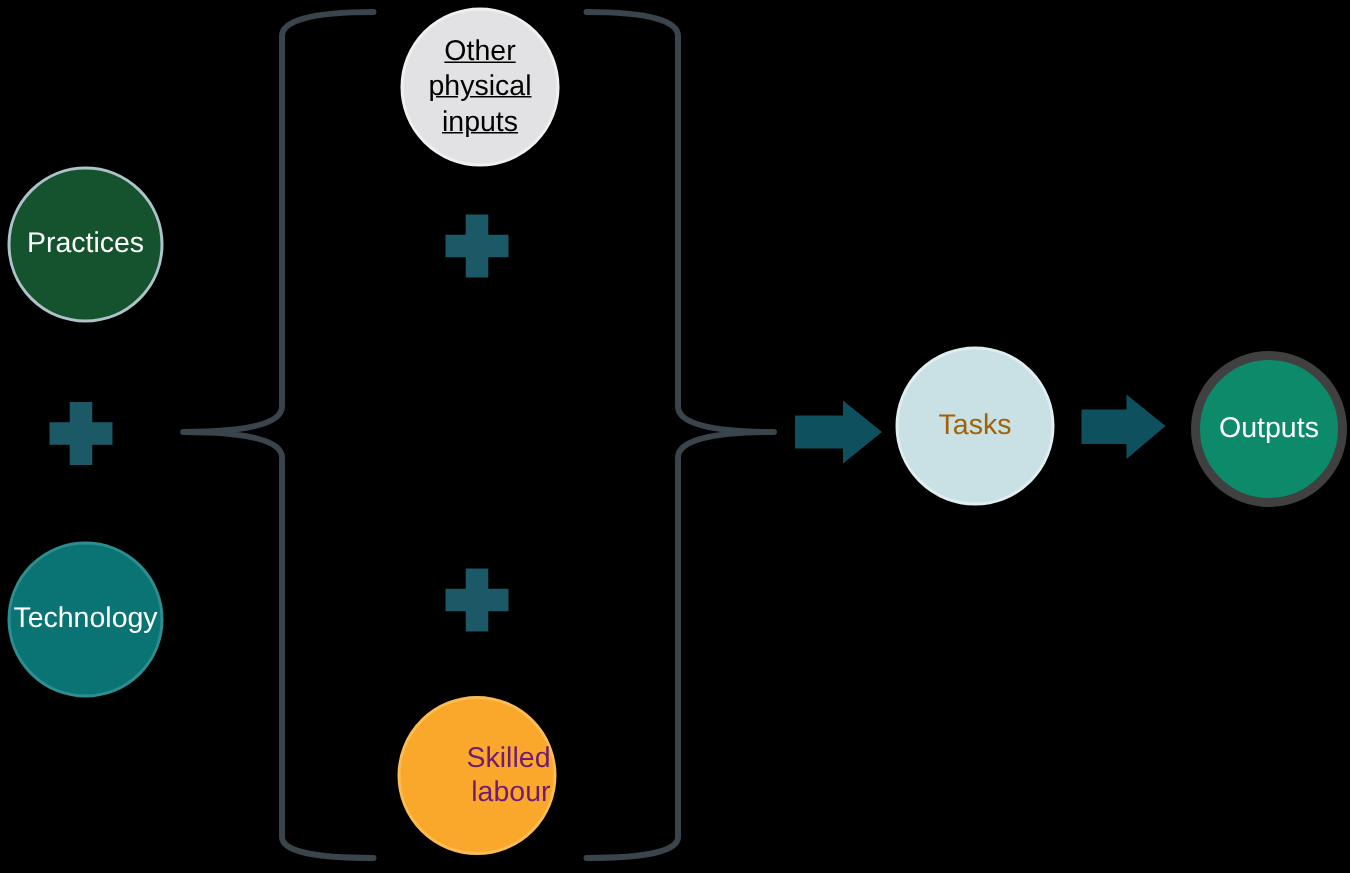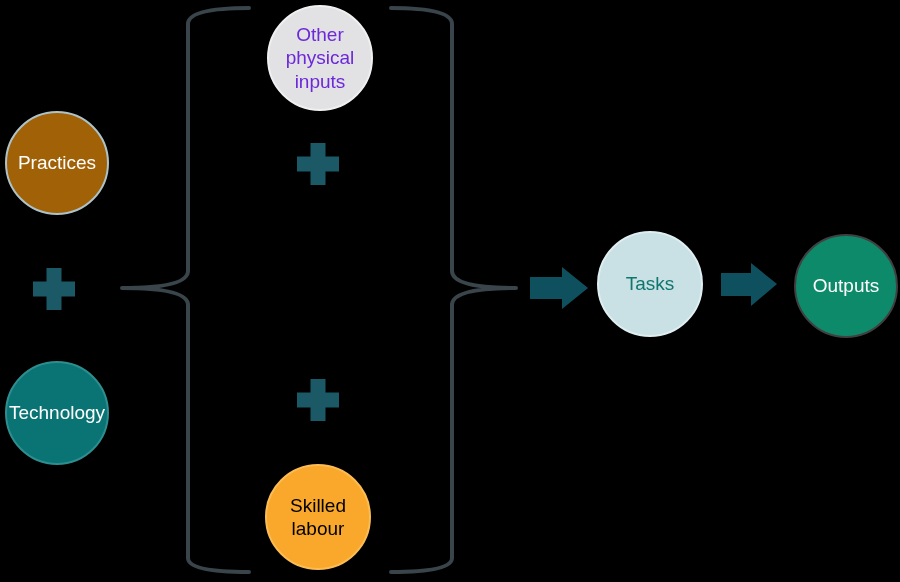--- a/index.html
+++ b/index.html
@@ -36,21 +36,21 @@
   .circle .lbl {
     padding: 0 2px;
   }
   
   .node-practices   { left: 5px;   top: 111px; width: 104px; height: 104px; border: 2px solid #aec3c9; }
   .node-technology  { left: 5px;   top: 361px; width: 104px; height: 104px; border: 2px solid #2e8e8f; }
   .node-other       { left: 267px; top: 5px;   width: 106px; height: 106px; border: 2px solid #f0f0f2; }
   .node-capital     { left: 265px; top: 234px; width: 106px; height: 106px; border: 2px solid #fdf2d8; }
   .node-skilled     { left: 265px; top: 464px; width: 106px; height: 106px; border: 2px solid #fbbd53; }
   .node-tasks       { left: 597px; top: 231px; width: 106px; height: 106px; border: 2px solid #dfeef0; }
-  .node-outputs     { left: 794px; top: 234px; width: 104px; height: 104px; border: 2px solid #404040; }
+  .node-outputs     { left: 794px; top: 234px; width: 104px; height: 104px; border: 6px solid #404040; }
 </style>
 </head>
 <body>
 
 <div class="canvas" style="background-color: rgb(0, 0, 0);">
 
   <svg class="overlay" viewBox="0 0 900 582">
 
     <path d="M 249 8 Q 188 8 188 24 L 188 271 Q 188 288 122 288 Q 188 288 188 305 L 188 558 Q 188 572 249 572" fill="none" stroke-width="4" stroke-linecap="round" stroke-linejoin="round" stroke="#39444B"></path>
 
@@ -60,38 +60,38 @@
 
     <path transform="translate(318,164)" d="M -21 -7.5 L -7.5 -7.5 L -7.5 -21 L 7.5 -21 L 7.5 -7.5 L 21 -7.5 L 21 7.5 L 7.5 7.5 L 7.5 21 L -7.5 21 L -7.5 7.5 L -21 7.5 Z" fill="#1B5967"></path>
 
     <path transform="translate(318,400)" d="M -21 -7.5 L -7.5 -7.5 L -7.5 -21 L 7.5 -21 L 7.5 -7.5 L 21 -7.5 L 21 7.5 L 7.5 7.5 L 7.5 21 L -7.5 21 L -7.5 7.5 L -21 7.5 Z" fill="#1B5967"></path>
 
     <polygon points="530,277 562,277 562,267 588,288 562,309 562,299 530,299" fill="#0F505F"></polygon>
 
     <polygon points="721,273 751,273 751,263 777,284 751,306 751,296 721,296" fill="#0F505F"></polygon>
   </svg>
 
-  <div class="circle node-practices" style="background-color: #a16207; color: rgb(255, 255, 255);">
+  <div class="circle node-practices" style="background-color: #14532d; color: rgb(255, 255, 255);">
     <span class="lbl">Practices</span>
   </div>
 
   <div class="circle node-technology" style="background-color: rgb(10, 116, 117); color: rgb(255, 255, 255);">
     <span class="lbl">Technology</span>
   </div>
 
-  <div class="circle node-other" style="background-color: rgb(226, 226, 228); color: #6d28d9;">
+  <div class="circle node-other" style="background-color: rgb(226, 226, 228); color: #000000; text-decoration: underline;">
     <span class="lbl">Other physical inputs</span>
   </div>
 
 
-  <div class="circle node-skilled" style="background-color: rgb(249, 168, 43); color: #000000;">
+  <div class="circle node-skilled" style="background-color: rgb(249, 168, 43); color: #701a75; text-align: right;">
     <span class="lbl">Skilled labour</span>
   </div>
 
-  <div class="circle node-tasks" style="background-color: rgb(201, 225, 228); color: #0f766e;">
+  <div class="circle node-tasks" style="background-color: rgb(201, 225, 228); color: #a16207;">
     <span class="lbl">Tasks</span>
   </div>
 
   <div class="circle node-outputs" style="background-color: rgb(13, 138, 106); color: rgb(255, 255, 255);">
     <span class="lbl">Outputs</span>
   </div>
 
 </div>
 
 </body></html>

